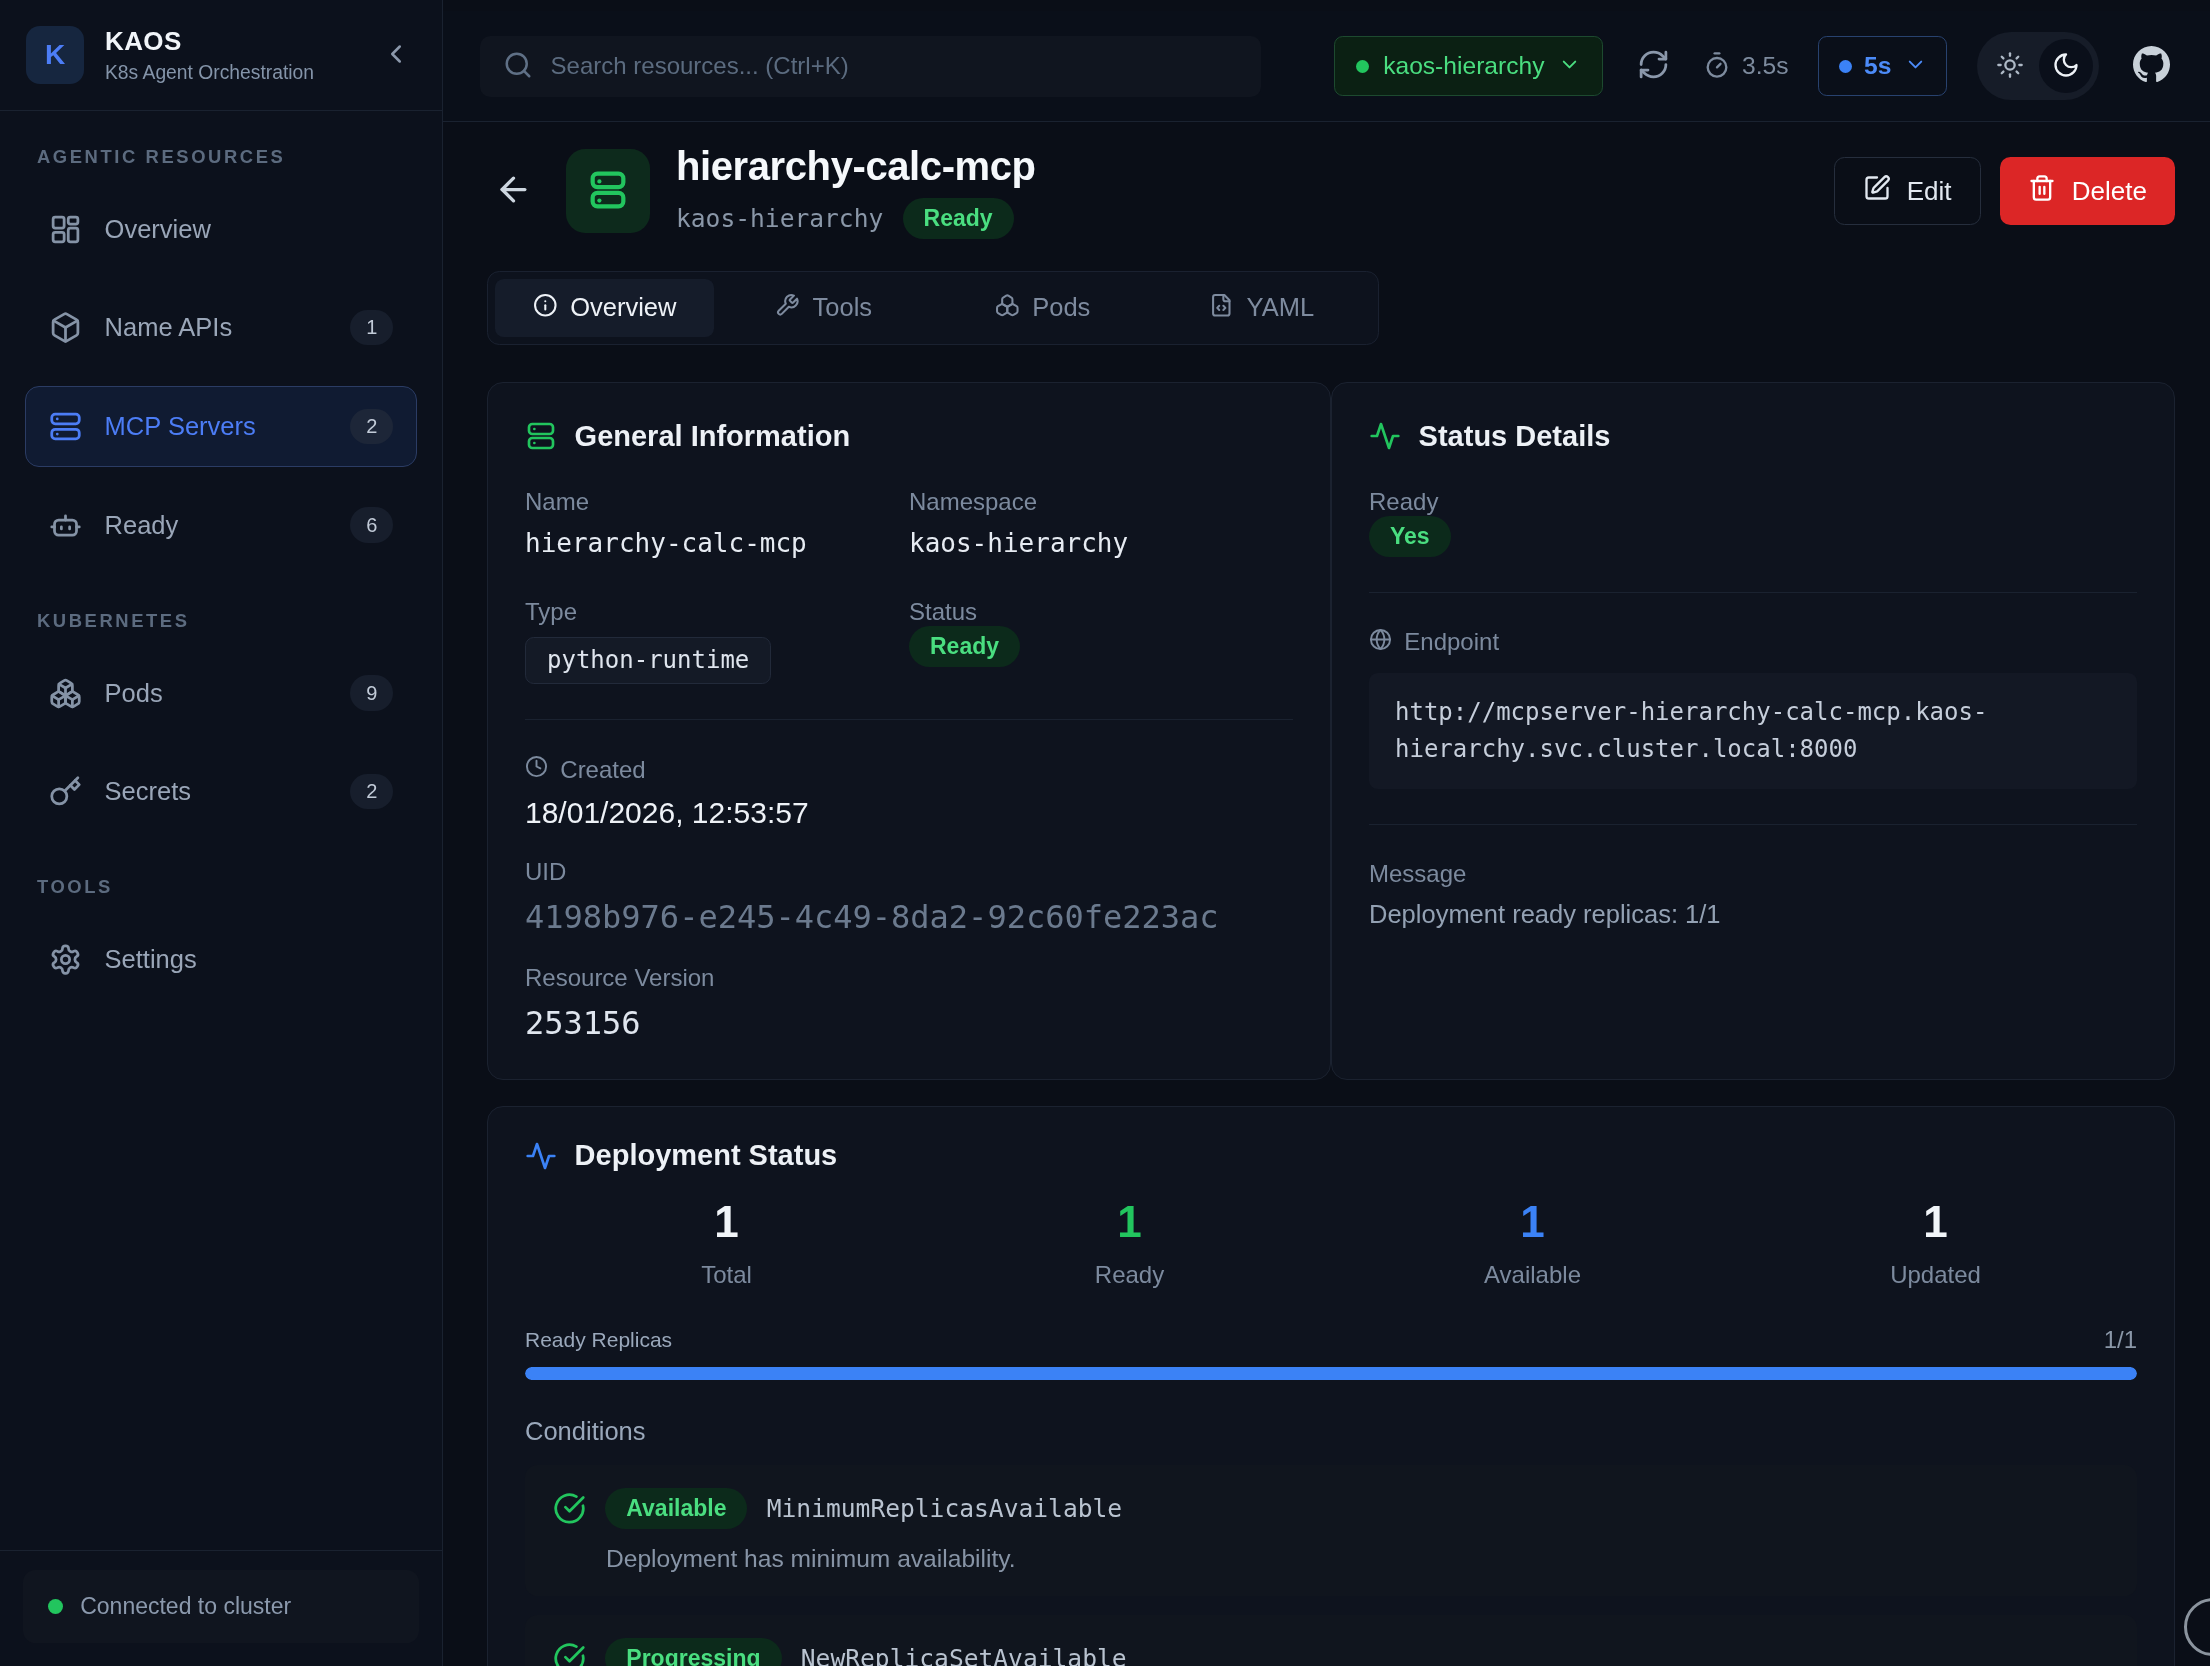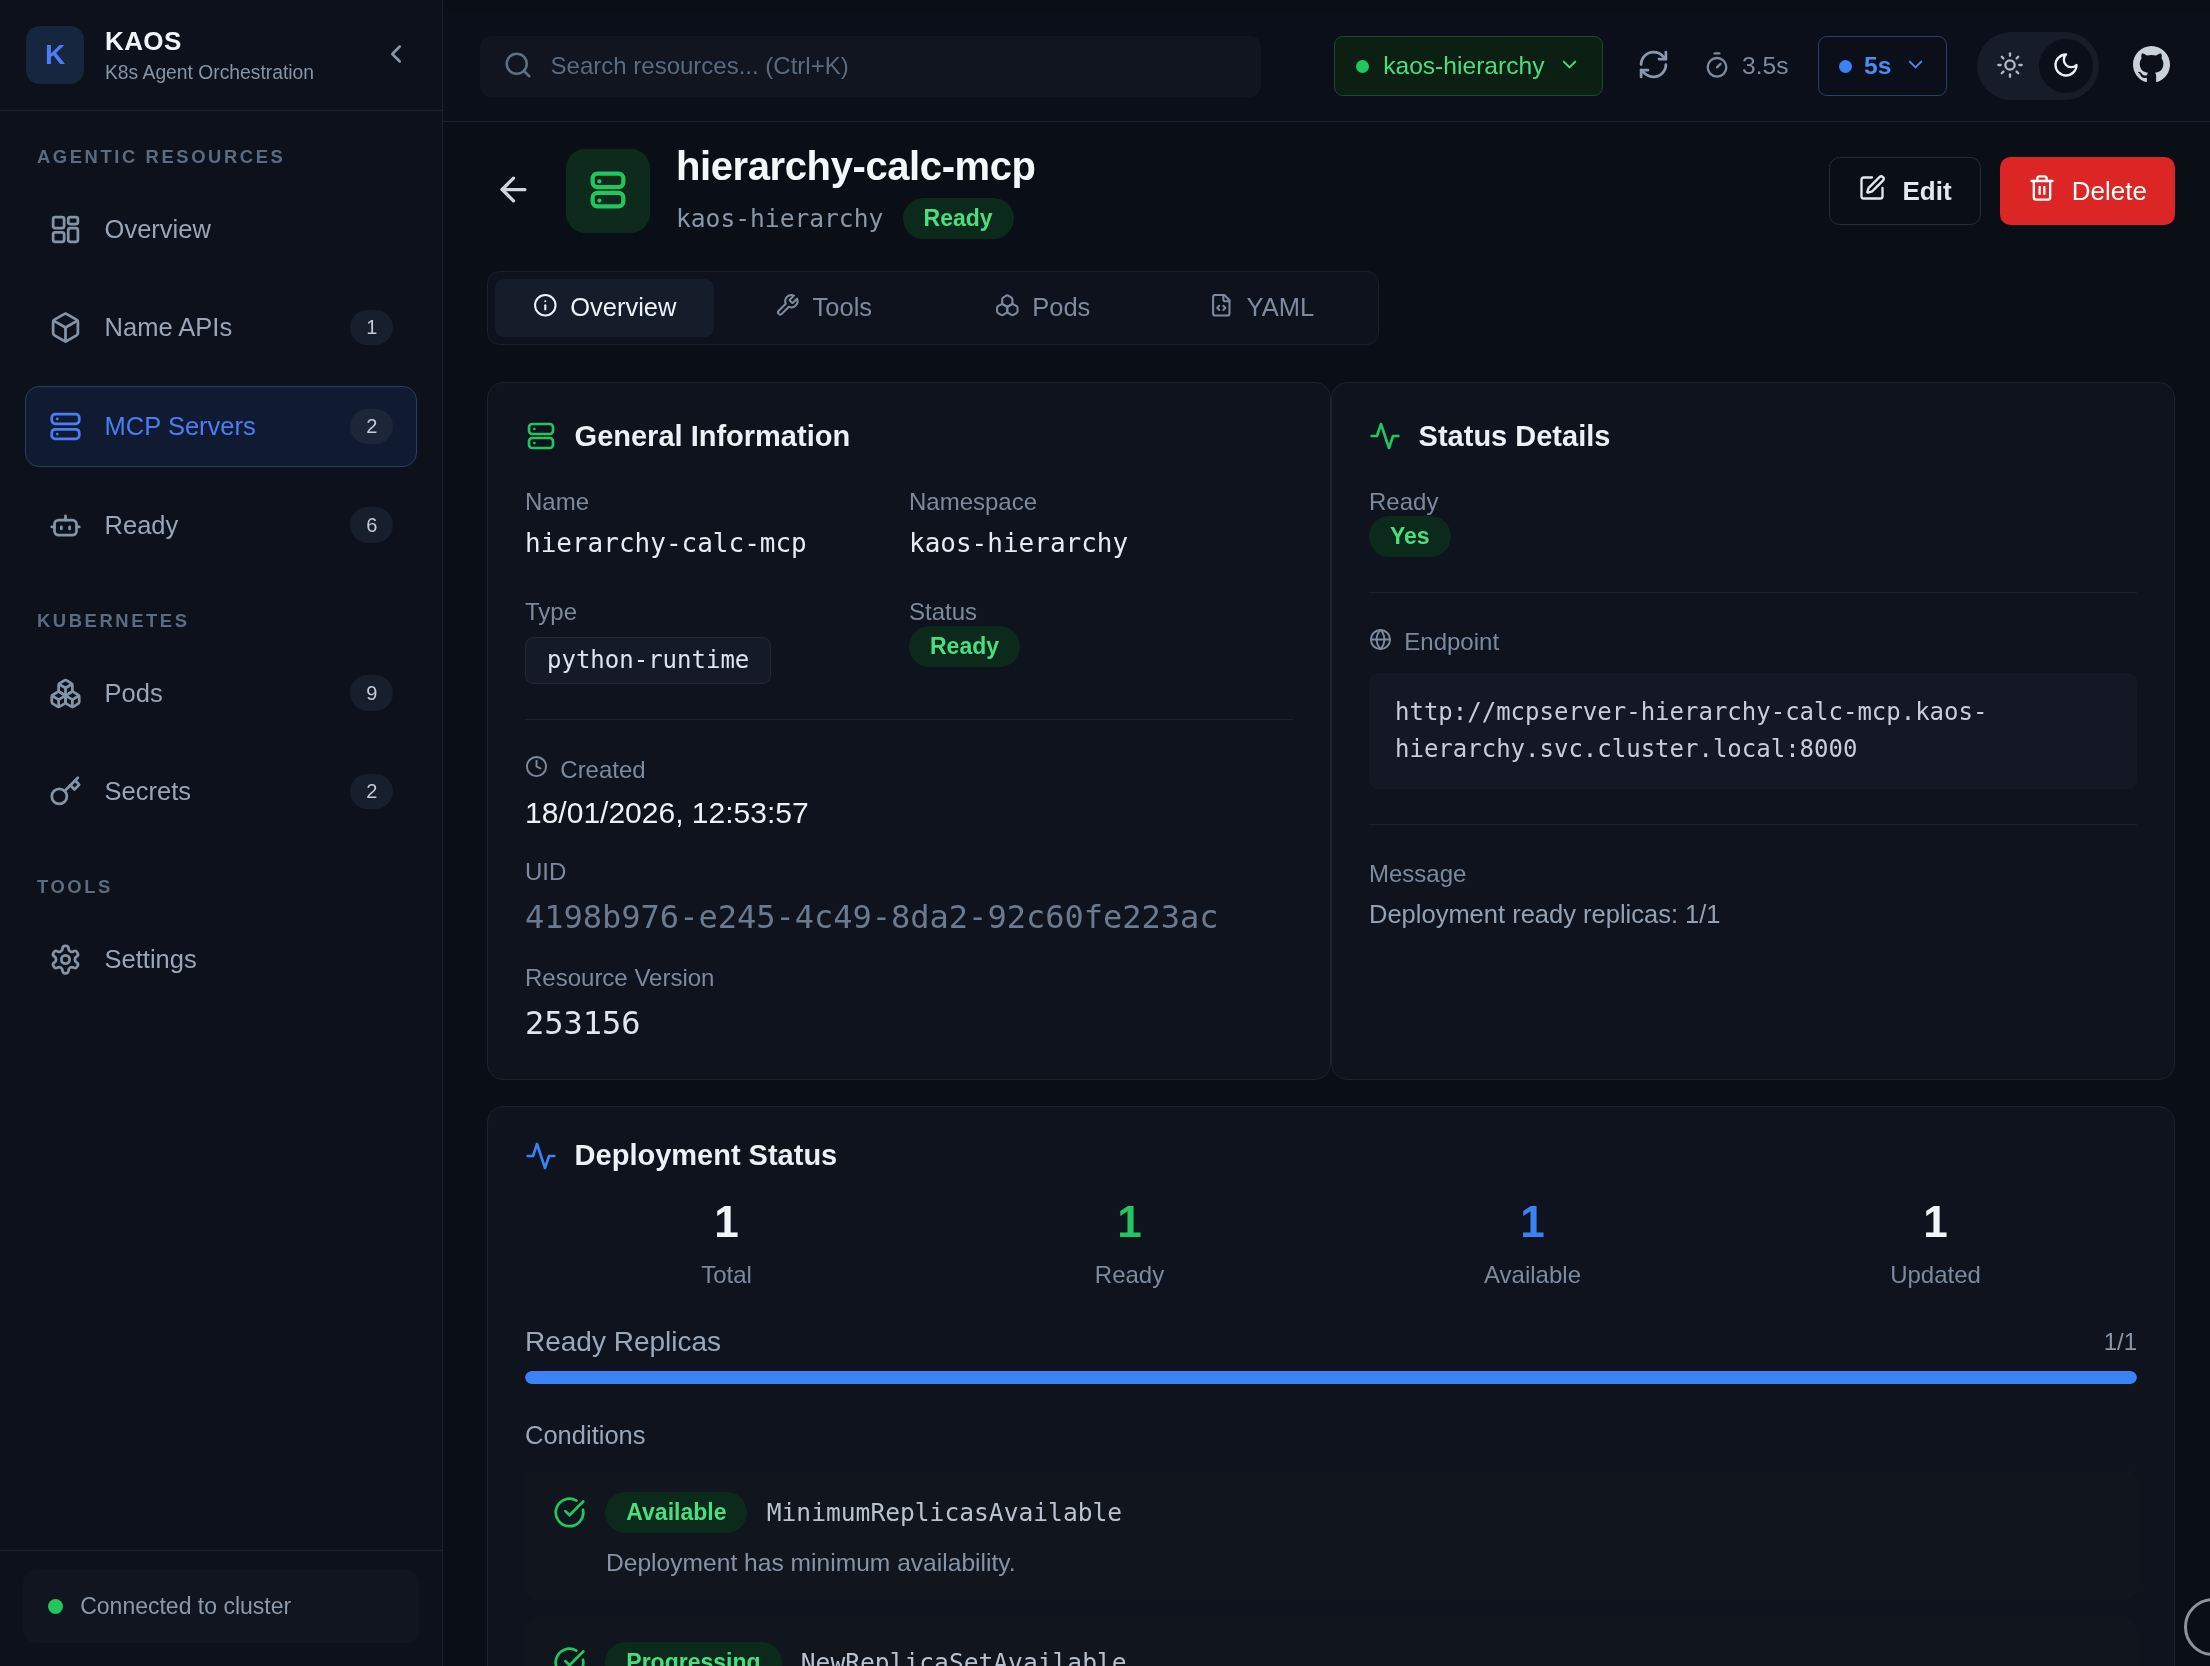--- a/index.html
+++ b/index.html
@@ -60,21 +60,21 @@
   .page-header { display:flex; align-items:center; gap:26px; }
   .back-btn { background:none; border:none; color:#cdd6e0; cursor:pointer; display:flex; padding:7px; }
   .res-icon-tile { width:84px; height:84px; border-radius:19.3px; background:#0d2a1c; display:flex; align-items:center; justify-content:center; color:#22c55e; flex:0 0 auto; }
   .title-block { display:flex; flex-direction:column; gap:8.8px; }
   .page-title { font-size:40px; font-weight:bold; color:#f5f8fb; letter-spacing:-0.4px; }
   .title-subrow { display:flex; align-items:center; gap:19.3px; }
   .title-ns { font-size:24.6px; color:#8a97a8; }
   .badge-green { display:inline-block; background:#0c2a1b; color:#4ade80; font-size:23px; font-weight:600; padding:7px 21px; border-radius:877px; }
   .header-actions { margin-left:auto; display:flex; align-items:center; gap:19.3px; }
   .btn { display:flex; align-items:center; gap:16px; height:68px; padding:0 28px; border-radius:10.5px; font-size:26px; cursor:pointer; font-family:"Liberation Sans", sans-serif; }
-  .btn-edit { background:transparent; border:1.3px solid #262e3d; color:#e2e8f0;font-weight:bold; }
+  .btn-edit { background:transparent; border:1.3px solid #262e3d; color:#e2e8f0; }
   .btn-delete { background:#dc2626; border:none; color:#ffffff; }
 
   .tabbar { display:inline-flex; margin-top:32px; background:#0d121d; border:0.9px solid #1a2130; border-radius:12.3px; padding:7px; }
   .tab { width:219px; height:58px; border-radius:8.8px; display:flex; align-items:center; justify-content:center; gap:13px; background:transparent; border:none; color:#7e8b9f; font-size:25.5px; cursor:pointer; font-family:"Liberation Sans", sans-serif; }
   .tab.active { background:#151c2a; color:#eef2f7; }
 
   .cards-row { display:grid; grid-template-columns:1fr 1fr; margin-top:37px; align-items:stretch; }
   .card { background:#0e131e; border:0.9px solid #1b2230; border-radius:16px; padding:37px; }
   .card-heading { display:flex; align-items:center; gap:17.6px; margin-bottom:35px; }
   .card-heading .h-ic-green { color:#22c55e; display:flex; }
@@ -94,21 +94,21 @@
   .msg-text { font-size:25.5px; color:#93a1b3; margin-top:12.3px; }
 
   .deploy-card { margin-top:26px; padding:32px 37px; }
   .deploy-card .card-heading { margin-bottom:26px; }
   .stats-row { display:grid; grid-template-columns:repeat(4,1fr); }
   .stat { text-align:center; }
   .stat-num { font-size:44px; font-weight:bold; line-height:1.1; }
   .stat-white { color:#f1f5f9; } .stat-green { color:#22c55e; } .stat-blue { color:#3b82f6; }
   .stat-label { font-size:24px; color:#7c8a9e; margin-top:14px; }
   .replicas-row { display:flex; justify-content:space-between; align-items:center; margin-top:37px; }
-  .replicas-label { font-size:28px; color:#9aa8bb; }
+  .replicas-label { font-size:21px; color:#9aa8bb; }
   .replicas-value { font-size:24px; color:#8a97a8; }
   .progress-track { margin-top:13px; height:13px; border-radius:877px; background:#1a2230; overflow:hidden; }
   .progress-fill { height:100%; background:#3b82f6; border-radius:877px; }
   .conditions-label { font-size:25.5px; color:#9aa8bb; margin-top:37px; }
   .condition { background:#10151e; border-radius:12.3px; padding:23px 28px; margin-top:19.3px; }
   .condition-top { display:flex; align-items:center; gap:19.3px; }
   .condition-top .check-ic { color:#22c55e; display:flex; flex:0 0 auto; }
   .condition-reason { font-size:24.6px; color:#b9c3d0; }
   .condition-msg { font-size:24.6px; color:#8794a6; margin-top:16px; margin-left:53px; }
 

